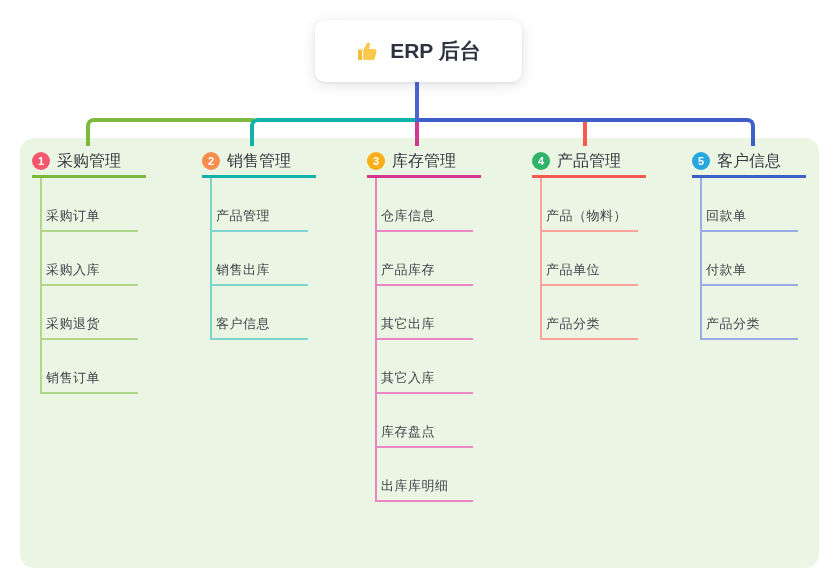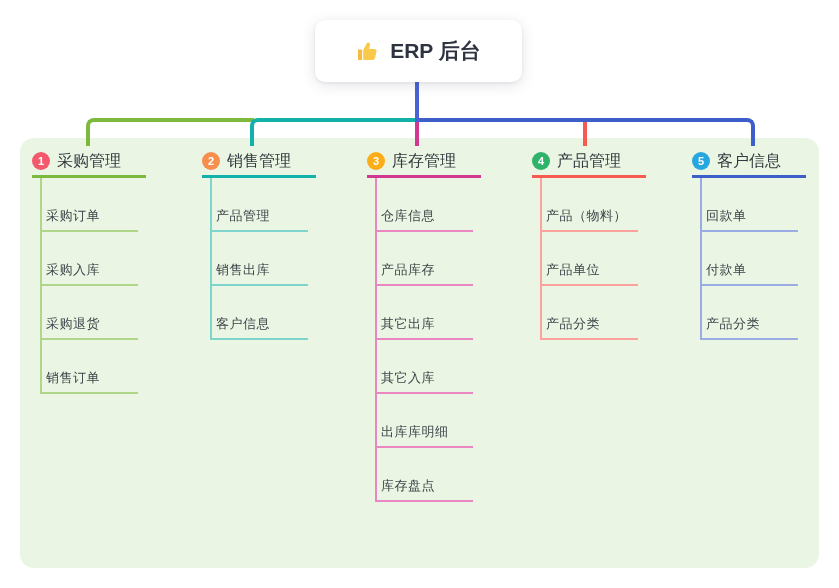--- a/index.html
+++ b/index.html
@@ -115,22 +115,22 @@
       <div class="column" style="left: 367px; --c: #d2388f; --l: #ea86c1;">
         <div class="heading">
           <span class="badge" style="background: rgb(251, 174, 23);">3</span>
           <span>库存管理</span>
         </div>
         <div class="items">
           <div class="item">仓库信息</div>
           <div class="item">产品库存</div>
           <div class="item">其它出库</div>
           <div class="item">其它入库</div>
+          <div class="item">库存盘点</div>
           <div class="item">出库库明细</div>
-          <div class="item">库存盘点</div>
         </div>
       </div>
       <div class="column" style="left: 532px; --c: #f65a50; --l: #faa29b;">
         <div class="heading">
           <span class="badge" style="background: rgb(47, 178, 106);">4</span>
           <span>产品管理</span>
         </div>
         <div class="items">
           <div class="item">产品（物料）</div>
           <div class="item">产品单位</div>

